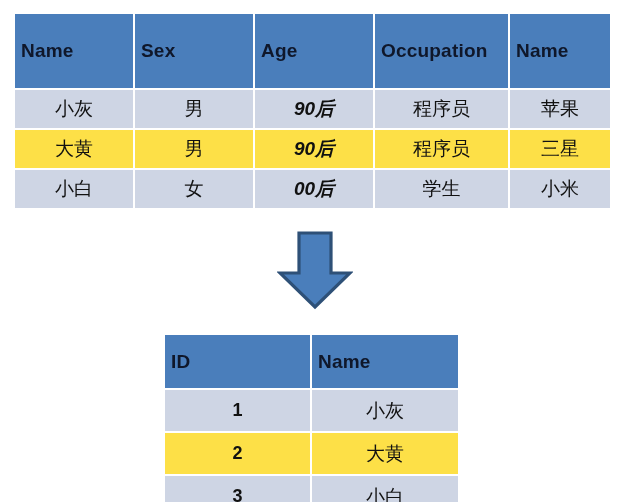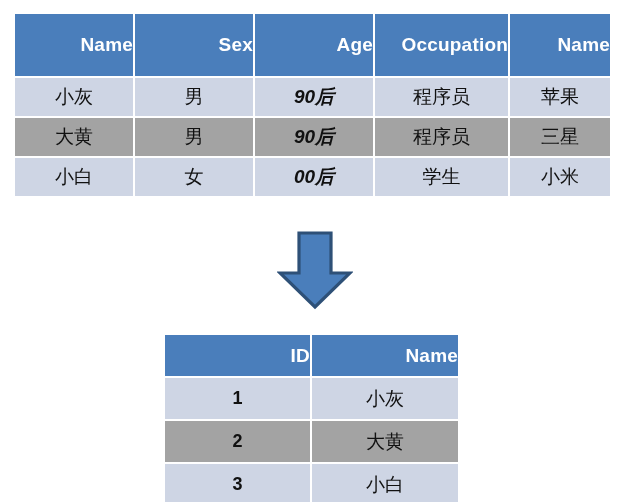--- a/index.html
+++ b/index.html
@@ -23,37 +23,37 @@
 
   
   .data-table {
     position: absolute;
     border-collapse: separate;
     border-spacing: 2px 2px;
     table-layout: fixed;
   }
   .data-table th {
     background: #4a7ebb;
-    color: #ffffff;
+    color: #0f172a;
     font-weight: bold;
-    text-align: right;
+    text-align: left;
     font-size: 19px;
     letter-spacing: 0.2px;
-    padding: 0;
+    padding: 6px;
     border: 0;
   }
   .data-table td {
     text-align: center;
     color: #111111;
     font-size: 19px;
     padding: 0;
     border: 0;
   }
   .data-table tr.row-odd td { background: #ced5e4; margin-left: 15px; }
-  .data-table tr.row-even td { background: #a3a3a3; }
+  .data-table tr.row-even td { background: #fde047; }
 
   
   #source-table {
     left: 13px;
     top: 12px;
     width: 595px;
   }
   #source-table thead th { height: 62px; vertical-align: middle; }
   #source-table tbody td { height: 38px; vertical-align: middle; }
   #source-table .col-name { width: 118px; }

